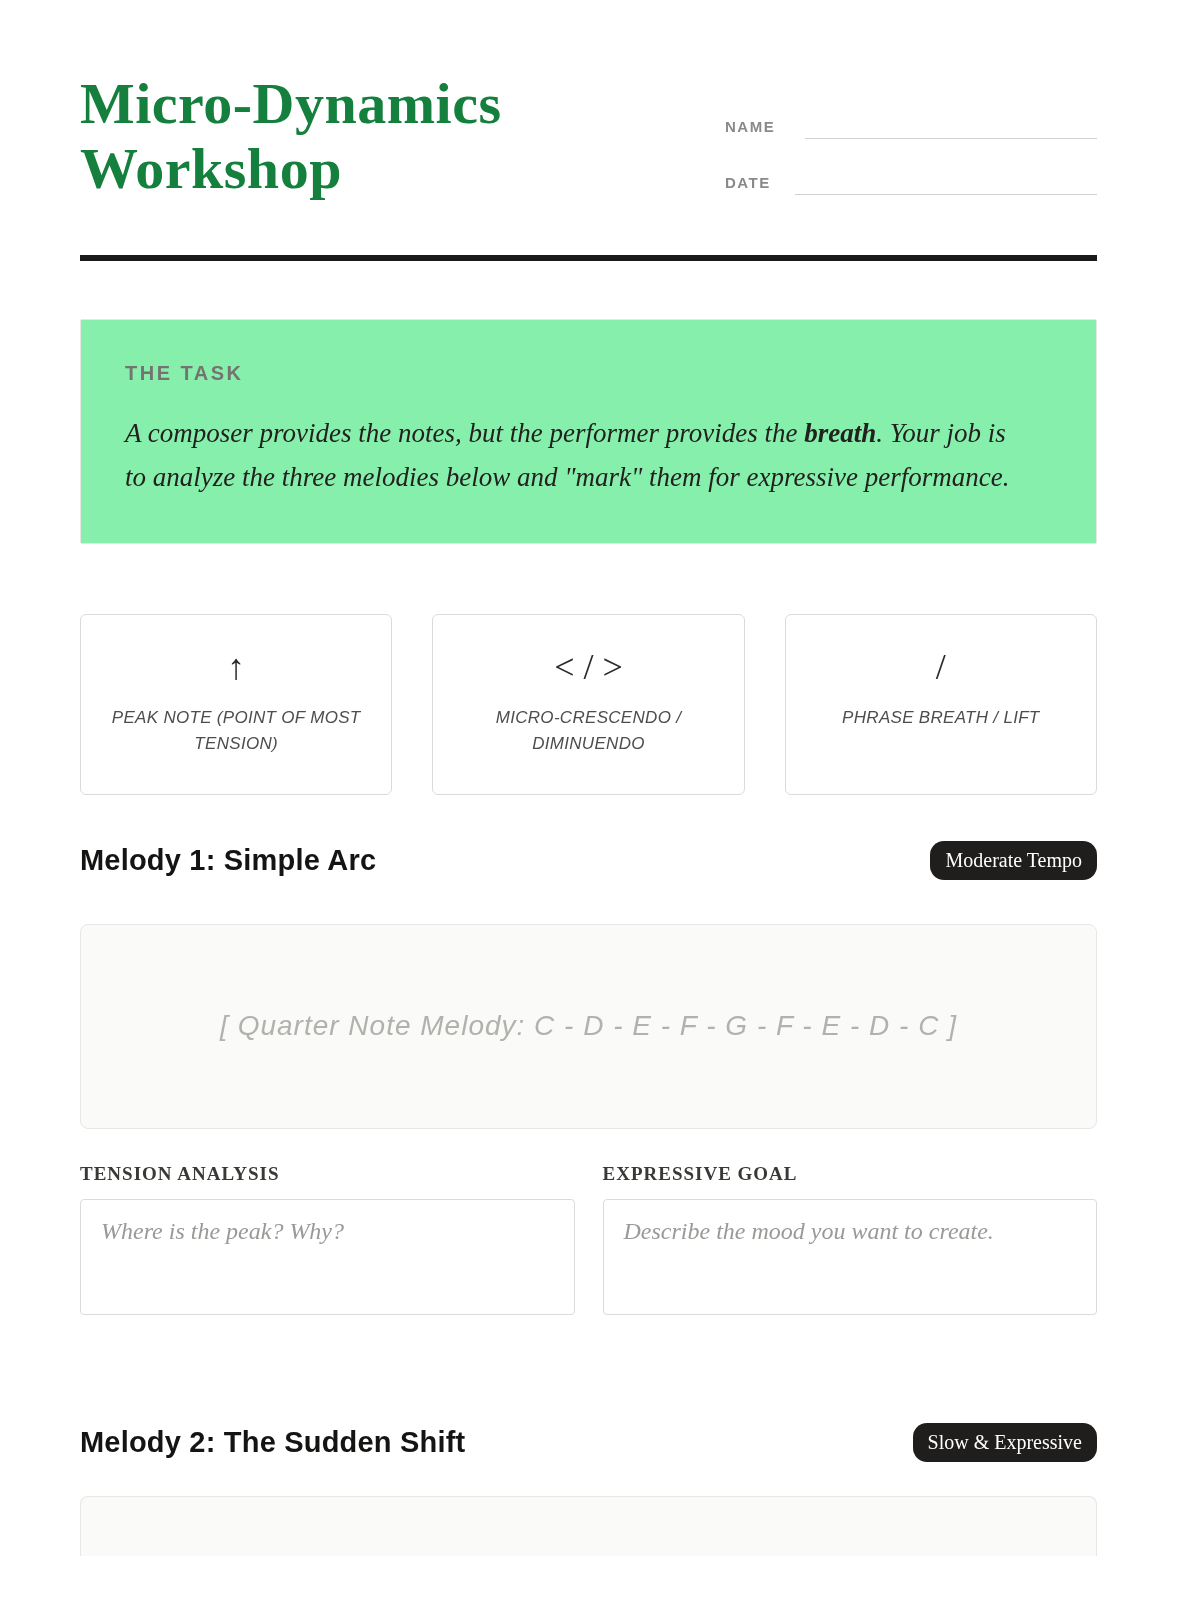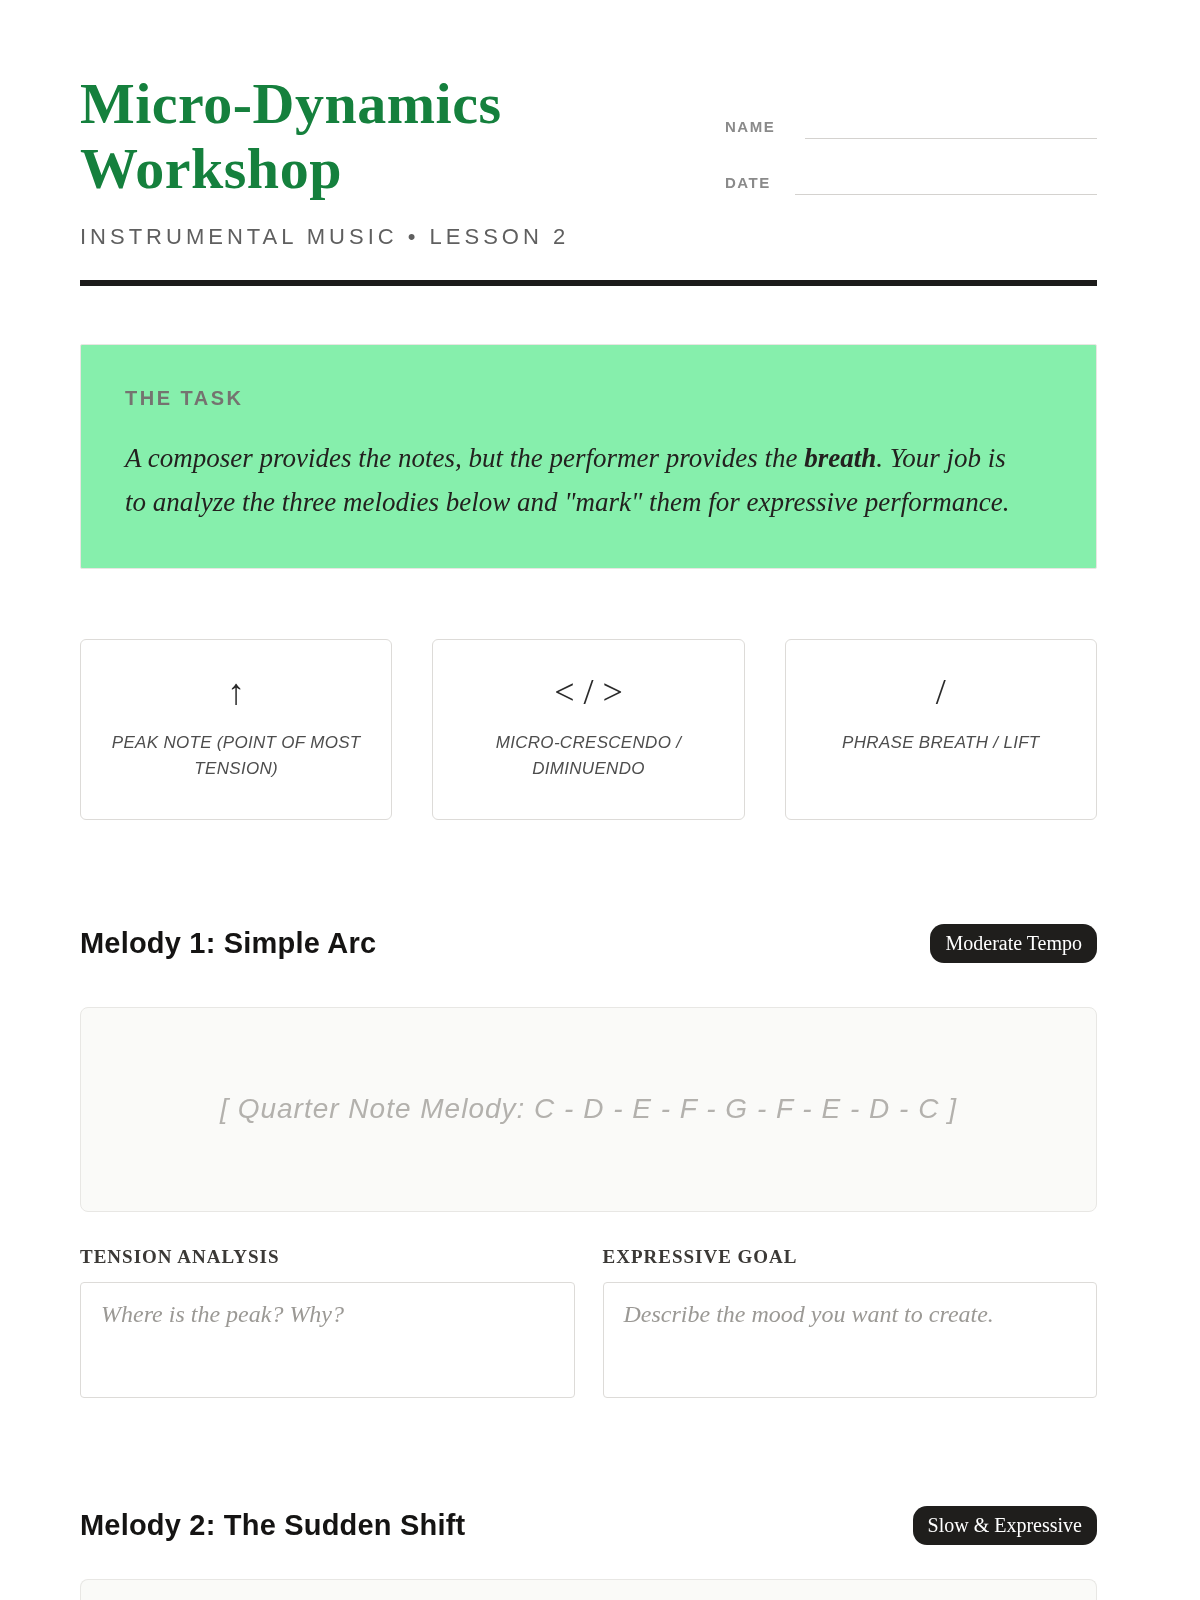--- a/index.html
+++ b/index.html
@@ -97,21 +97,21 @@
     line-height: 1.55;
     letter-spacing: 0.3px;
     font-style: italic;
   }
 
   
   .section-header {
     display: flex;
     justify-content: space-between;
     align-items: center;
-    margin-top: 104px;
+    margin-top: 46px;
   }
   .section-header.second { margin-top: 104px; }
   .section-title { font-size: 29px; font-weight: bold; color: #151413; letter-spacing: 0.2px; }
   .tempo-badge {
     background: #1f1e1c;
     color: #ffffff;
     font-family: "Liberation Serif", serif;
     font-size: 20px;
     padding: 8px 15px;
     border-radius: 14px;
@@ -171,21 +171,20 @@
   }
 </style>
 </head>
 <body>
 
 <div class="page">
 
   <div class="header-row">
     <div>
       <div class="title">Micro-Dynamics Workshop</div>
-      <div class="subtitle">INSTRUMENTAL MUSIC • LESSON 2</div>
     </div>
     <div class="fillin-block">
       <div class="fillin-row">
         <span class="fillin-label">NAME</span>
         <span class="fillin-line"></span>
       </div>
       <div class="fillin-row date">
         <span class="fillin-label">DATE</span>
         <span class="fillin-line"></span>
       </div>

